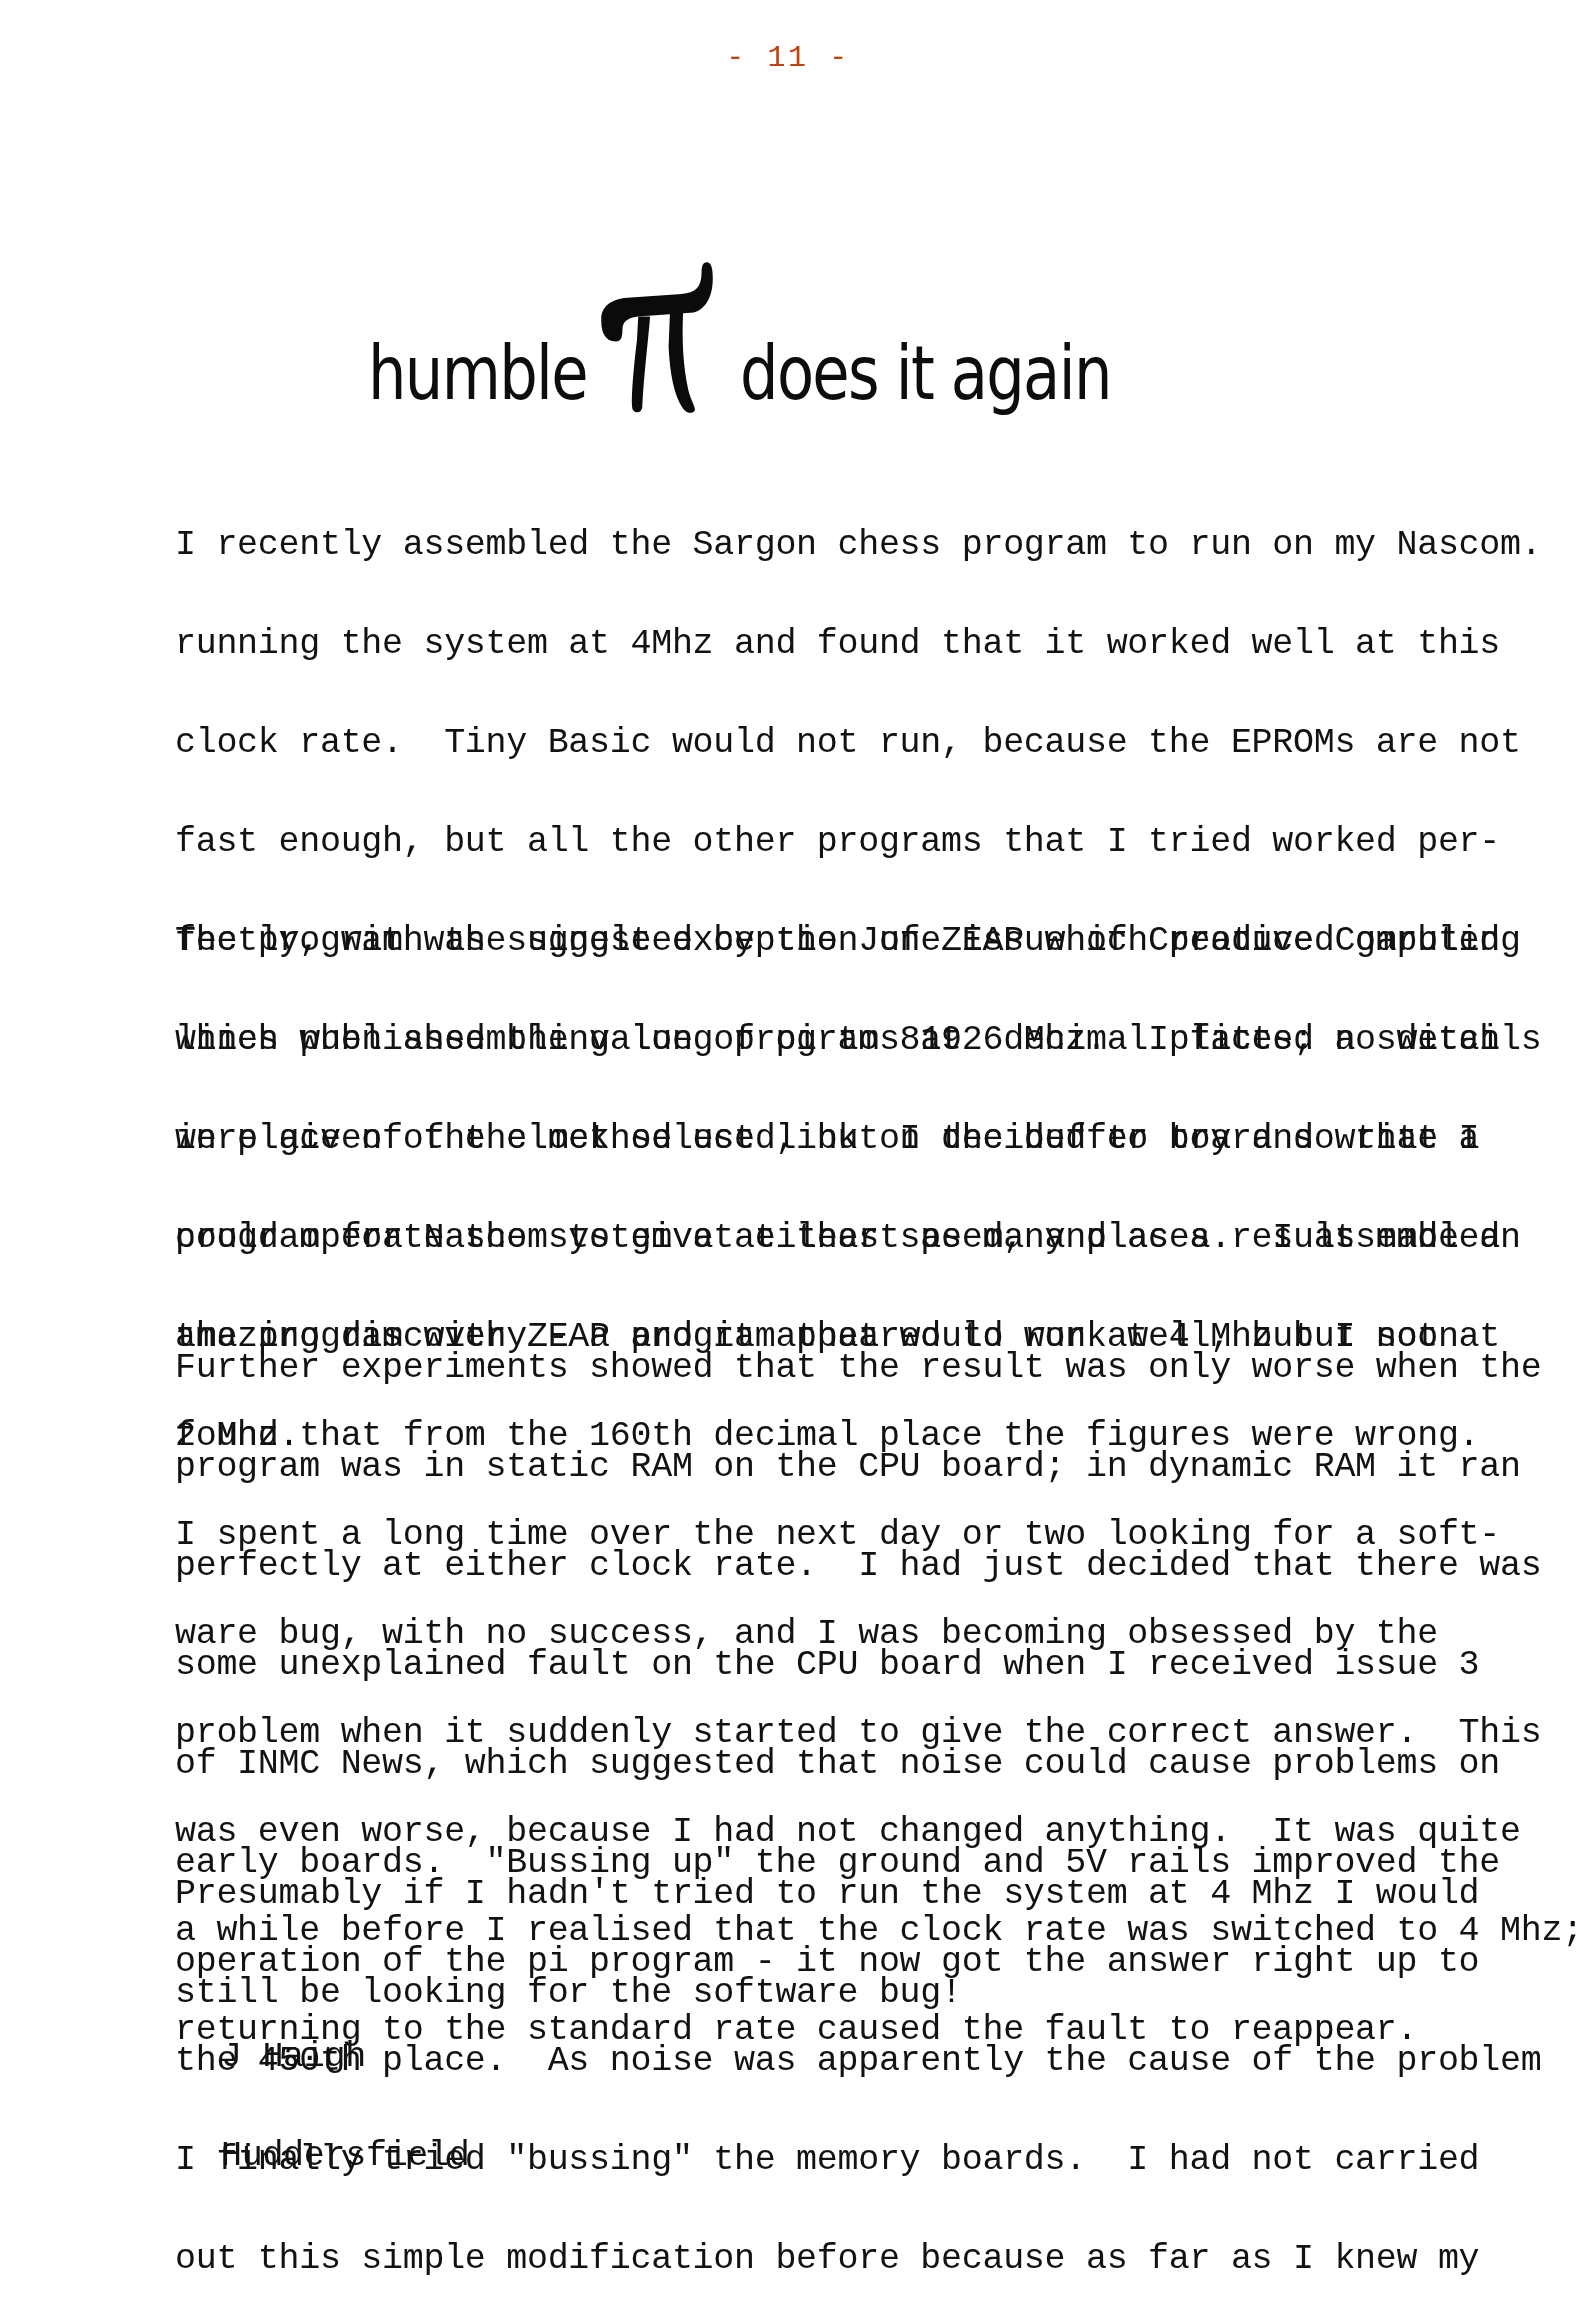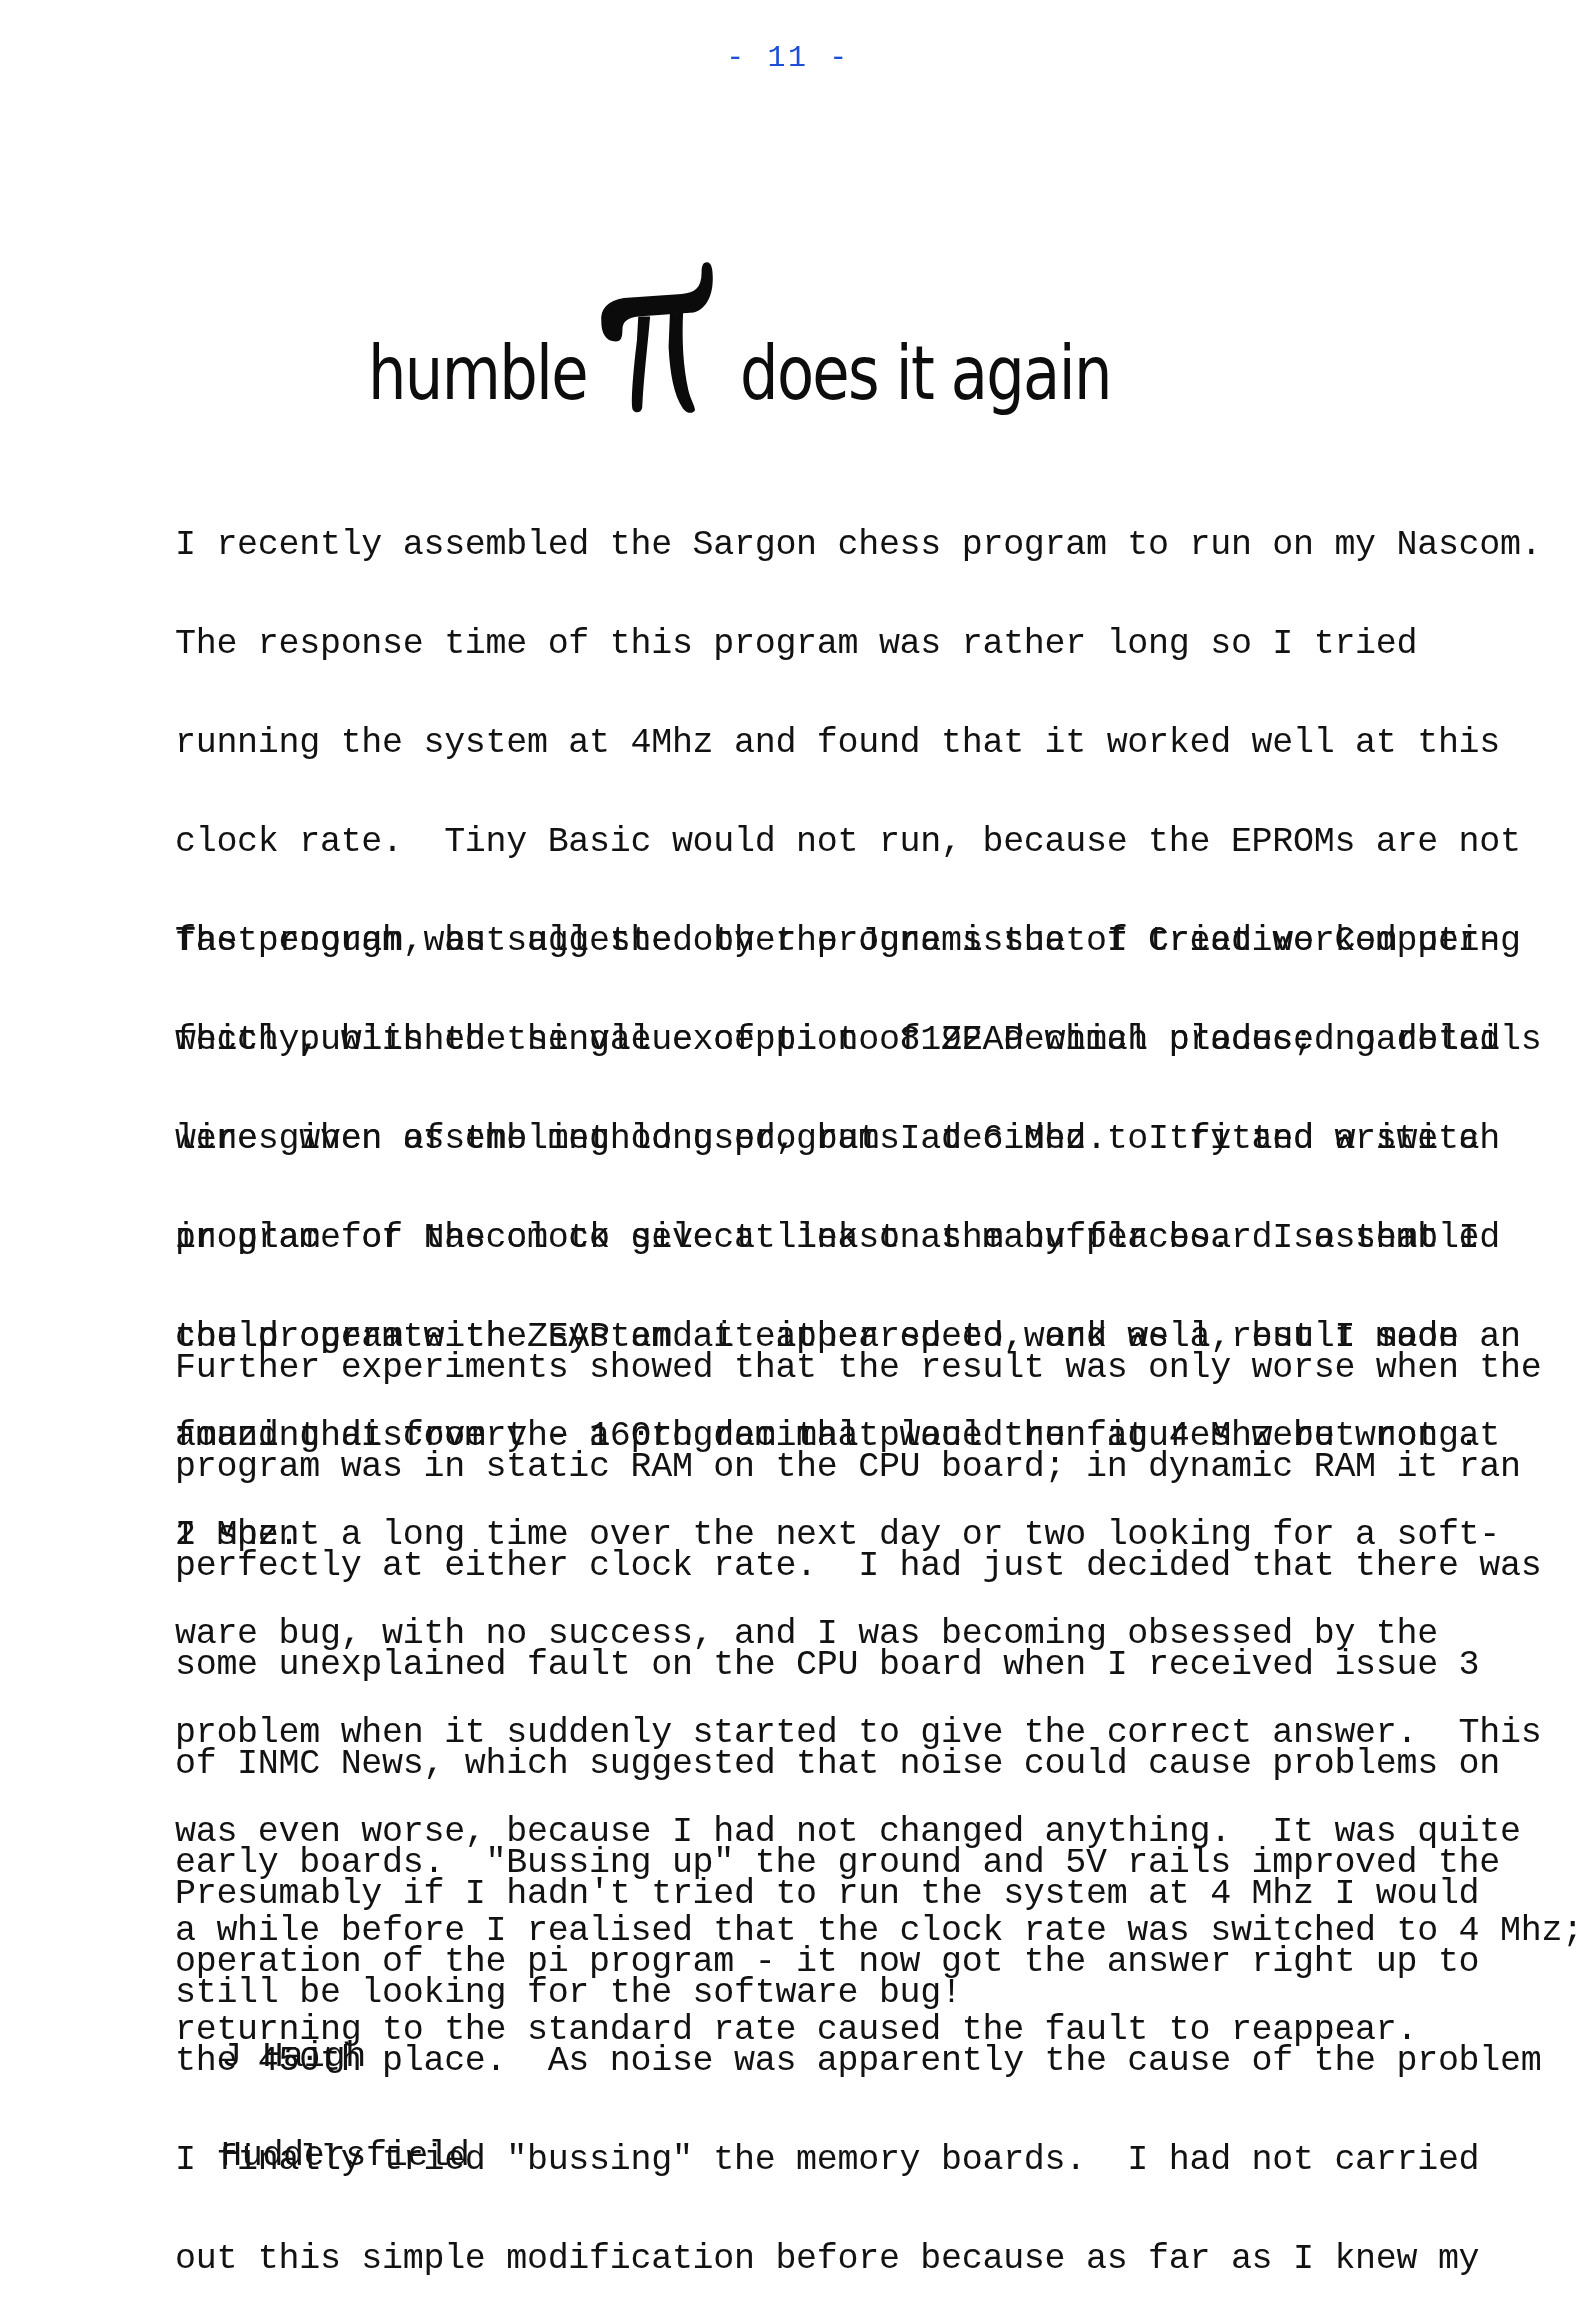--- a/index.html
+++ b/index.html
@@ -1,19 +1,19 @@
 <!DOCTYPE html>
 <html style="font-size:10.6px"><head>
 <meta charset="utf-8">
 <style>
   html, body { margin:0; padding:0; background:#ffffff; }
   body { width:1576px; height:2319px; position:relative; overflow:hidden; color:#111; }
   .page-number {
     position:absolute; left:0; width:1576px; top:41px; text-align:center;
-    font-family:"Liberation Mono", monospace; font-size:30px; letter-spacing:2.6px; color:#1d4ed8;
+    font-family:"Liberation Mono", monospace; font-size:30px; letter-spacing:2.6px; color:#c2410c;
   }
   .title {
     position:absolute; left:0; width:1512px; top:251px; height:159px;
     display:flex; justify-content:center; align-items:flex-end;
     font-family:"DejaVu Sans", sans-serif; color:#0d0d0d;
   }
   .title-word { font-size:74px; line-height:1; letter-spacing:-2px; transform:scaleX(0.82); display:inline-block; }
   .title-word.left { transform-origin:right bottom; margin-right:9.3px; }
   .title-word.right { transform-origin:left bottom; margin-left:12px; }
   .pi-glyph { display:inline-block; width:132px; height:153px; position:relative; top:4px; }
@@ -42,21 +42,20 @@
       <path d="M8 92 C6 72 18 60 42 56 L130 50 C150 49 160 40 160 18 C160 8 162 2 168 2 C175 2 177 12 177 26 C177 52 168 72 148 78 L64 84 C50 86 40 90 40 104 C40 116 38 122 30 122 C14 122 8 108 8 92 Z" fill="#0b0b0b"></path>
       <path d="M64 84 L82 84 C78 130 72 178 70 222 C69 230 60 232 56 226 C52 220 56 170 62 120 Z" fill="#0b0b0b"></path>
       <path d="M112 80 L132 78 C130 120 132 160 140 196 C144 212 150 220 150 226 C148 232 138 232 132 224 C118 204 112 170 110 130 Z" fill="#0b0b0b"></path>
     </svg>
   </span>
   <span class="title-word right">does it again</span>
 </div>
 
 <div class="body-block" id="p1">
   <span class="line">I recently assembled the Sargon chess program to run on my Nascom.</span>
-  <span class="line">The response time of this program was rather long so I tried</span>
   <span class="line">running the system at 4Mhz and found that it worked well at this</span>
   <span class="line">clock rate.  Tiny Basic would not run, because the EPROMs are not</span>
   <span class="line">fast enough, but all the other programs that I tried worked per-</span>
   <span class="line">fectly, with the single exception of ZEAP which produced garbled</span>
   <span class="line">lines when assembling long programs at 6 Mhz.  I fitted a switch</span>
   <span class="line">in place of the clock select link on the buffer board so that I</span>
   <span class="line">could operate the system at either speed, and as a result made an</span>
   <span class="line">amazing discovery - a program that would run at 4 Mhz but not at</span>
   <span class="line">2 Mhz.</span>
 </div>

